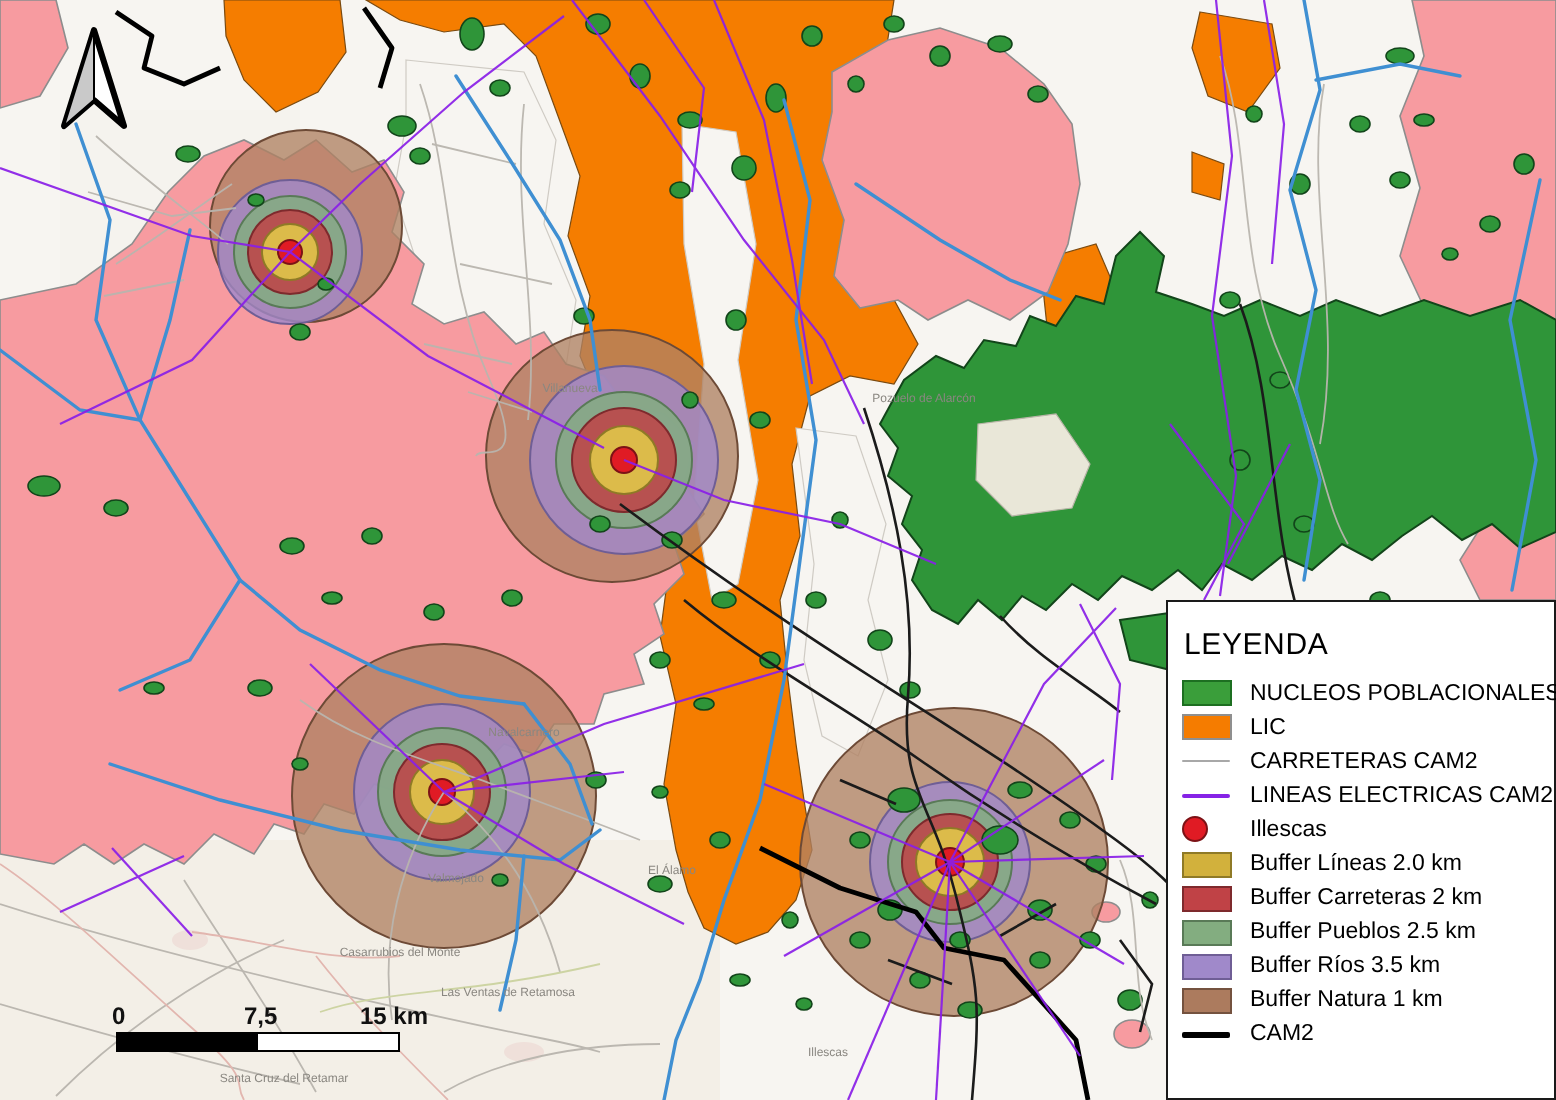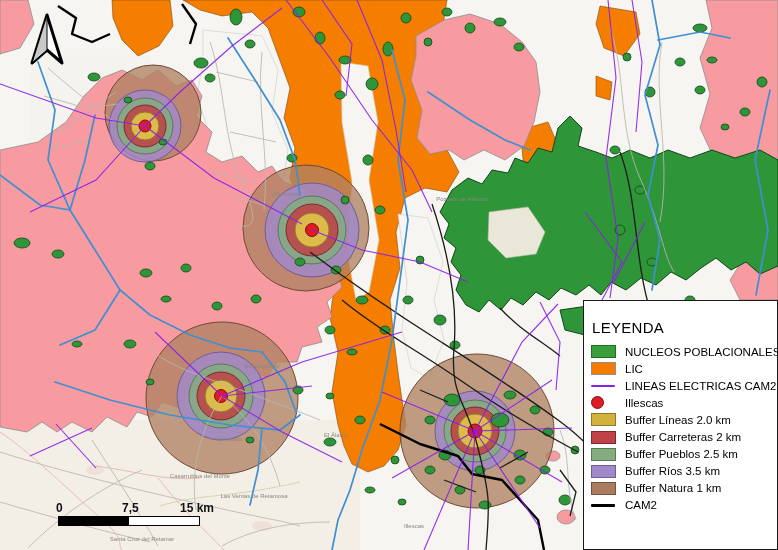--- a/index.html
+++ b/index.html
@@ -10,21 +10,21 @@
   
   #scalebar{position:absolute;left:58px;top:501px;width:170px;}
   #scalebar .labels{position:relative;height:15px;font-size:12px;font-weight:600;color:#111;}
   #scalebar .labels span{position:absolute;top:0;}
   #sb-l0{left:-2px;} #sb-l1{left:58px;margin-left:6px;} #sb-l2{left:122px;}
   #scalebar .bar{width:140px;height:8px;border:1.5px solid #000;display:flex;background:#fff;}
   #scalebar .bar .black{width:50%;background:#000;} #scalebar .bar .white{width:50%;background:#fff;}
   
   #legend{position:absolute;left:583px;top:300px;width:195px;height:250px;
           background:#ffffff;border:1px solid #1a1a1a;box-sizing:border-box;
-          padding:17px 6px 3px 7px;}
+          padding:12px 6px 3px 7px;}
   #legend .title{font-size:15px;color:#000;margin:1px 0 7px 1px;letter-spacing:.3px;}
   .lg-row{display:flex;align-items:center;height:17.1px;gap:8px;}
   .lg-sw{width:26px;display:flex;align-items:center;justify-content:flex-start;flex:0 0 26px;}
   .lg-label{font-size:11.5px;color:#000;white-space:nowrap;}
   .sw-fill{width:23px;height:11px;border:1px solid;}
   .sw-line{width:24px;border-radius:1px;}
   .sw-point{width:11px;height:11px;border-radius:50%;border:1px solid;}
 </style>
 </head>
 <body>
@@ -313,20 +313,26 @@
           <span class="lg-label">NUCLEOS POBLACIONALES CAM2</span>
         </div>
         <div class="lg-row">
           <span class="lg-sw">
             <span class="sw-fill" style="background: rgb(245, 124, 0); border-color: rgb(143, 143, 143);"></span>
           </span>
           <span class="lg-label">LIC</span>
         </div>
         <div class="lg-row">
           <span class="lg-sw">
+            <span class="sw-line" style="background: rgb(168, 168, 168); height: 1px;"></span>
+          </span>
+          <span class="lg-label">CARRETERAS CAM2</span>
+        </div>
+        <div class="lg-row">
+          <span class="lg-sw">
             <span class="sw-line" style="background: rgb(134, 34, 230); height: 2px;"></span>
           </span>
           <span class="lg-label">LINEAS ELECTRICAS CAM2</span>
         </div>
         <div class="lg-row">
           <span class="lg-sw">
             <span class="sw-point" style="background: rgb(224, 27, 36); border-color: rgb(124, 18, 22);"></span>
           </span>
           <span class="lg-label">Illescas</span>
         </div>

